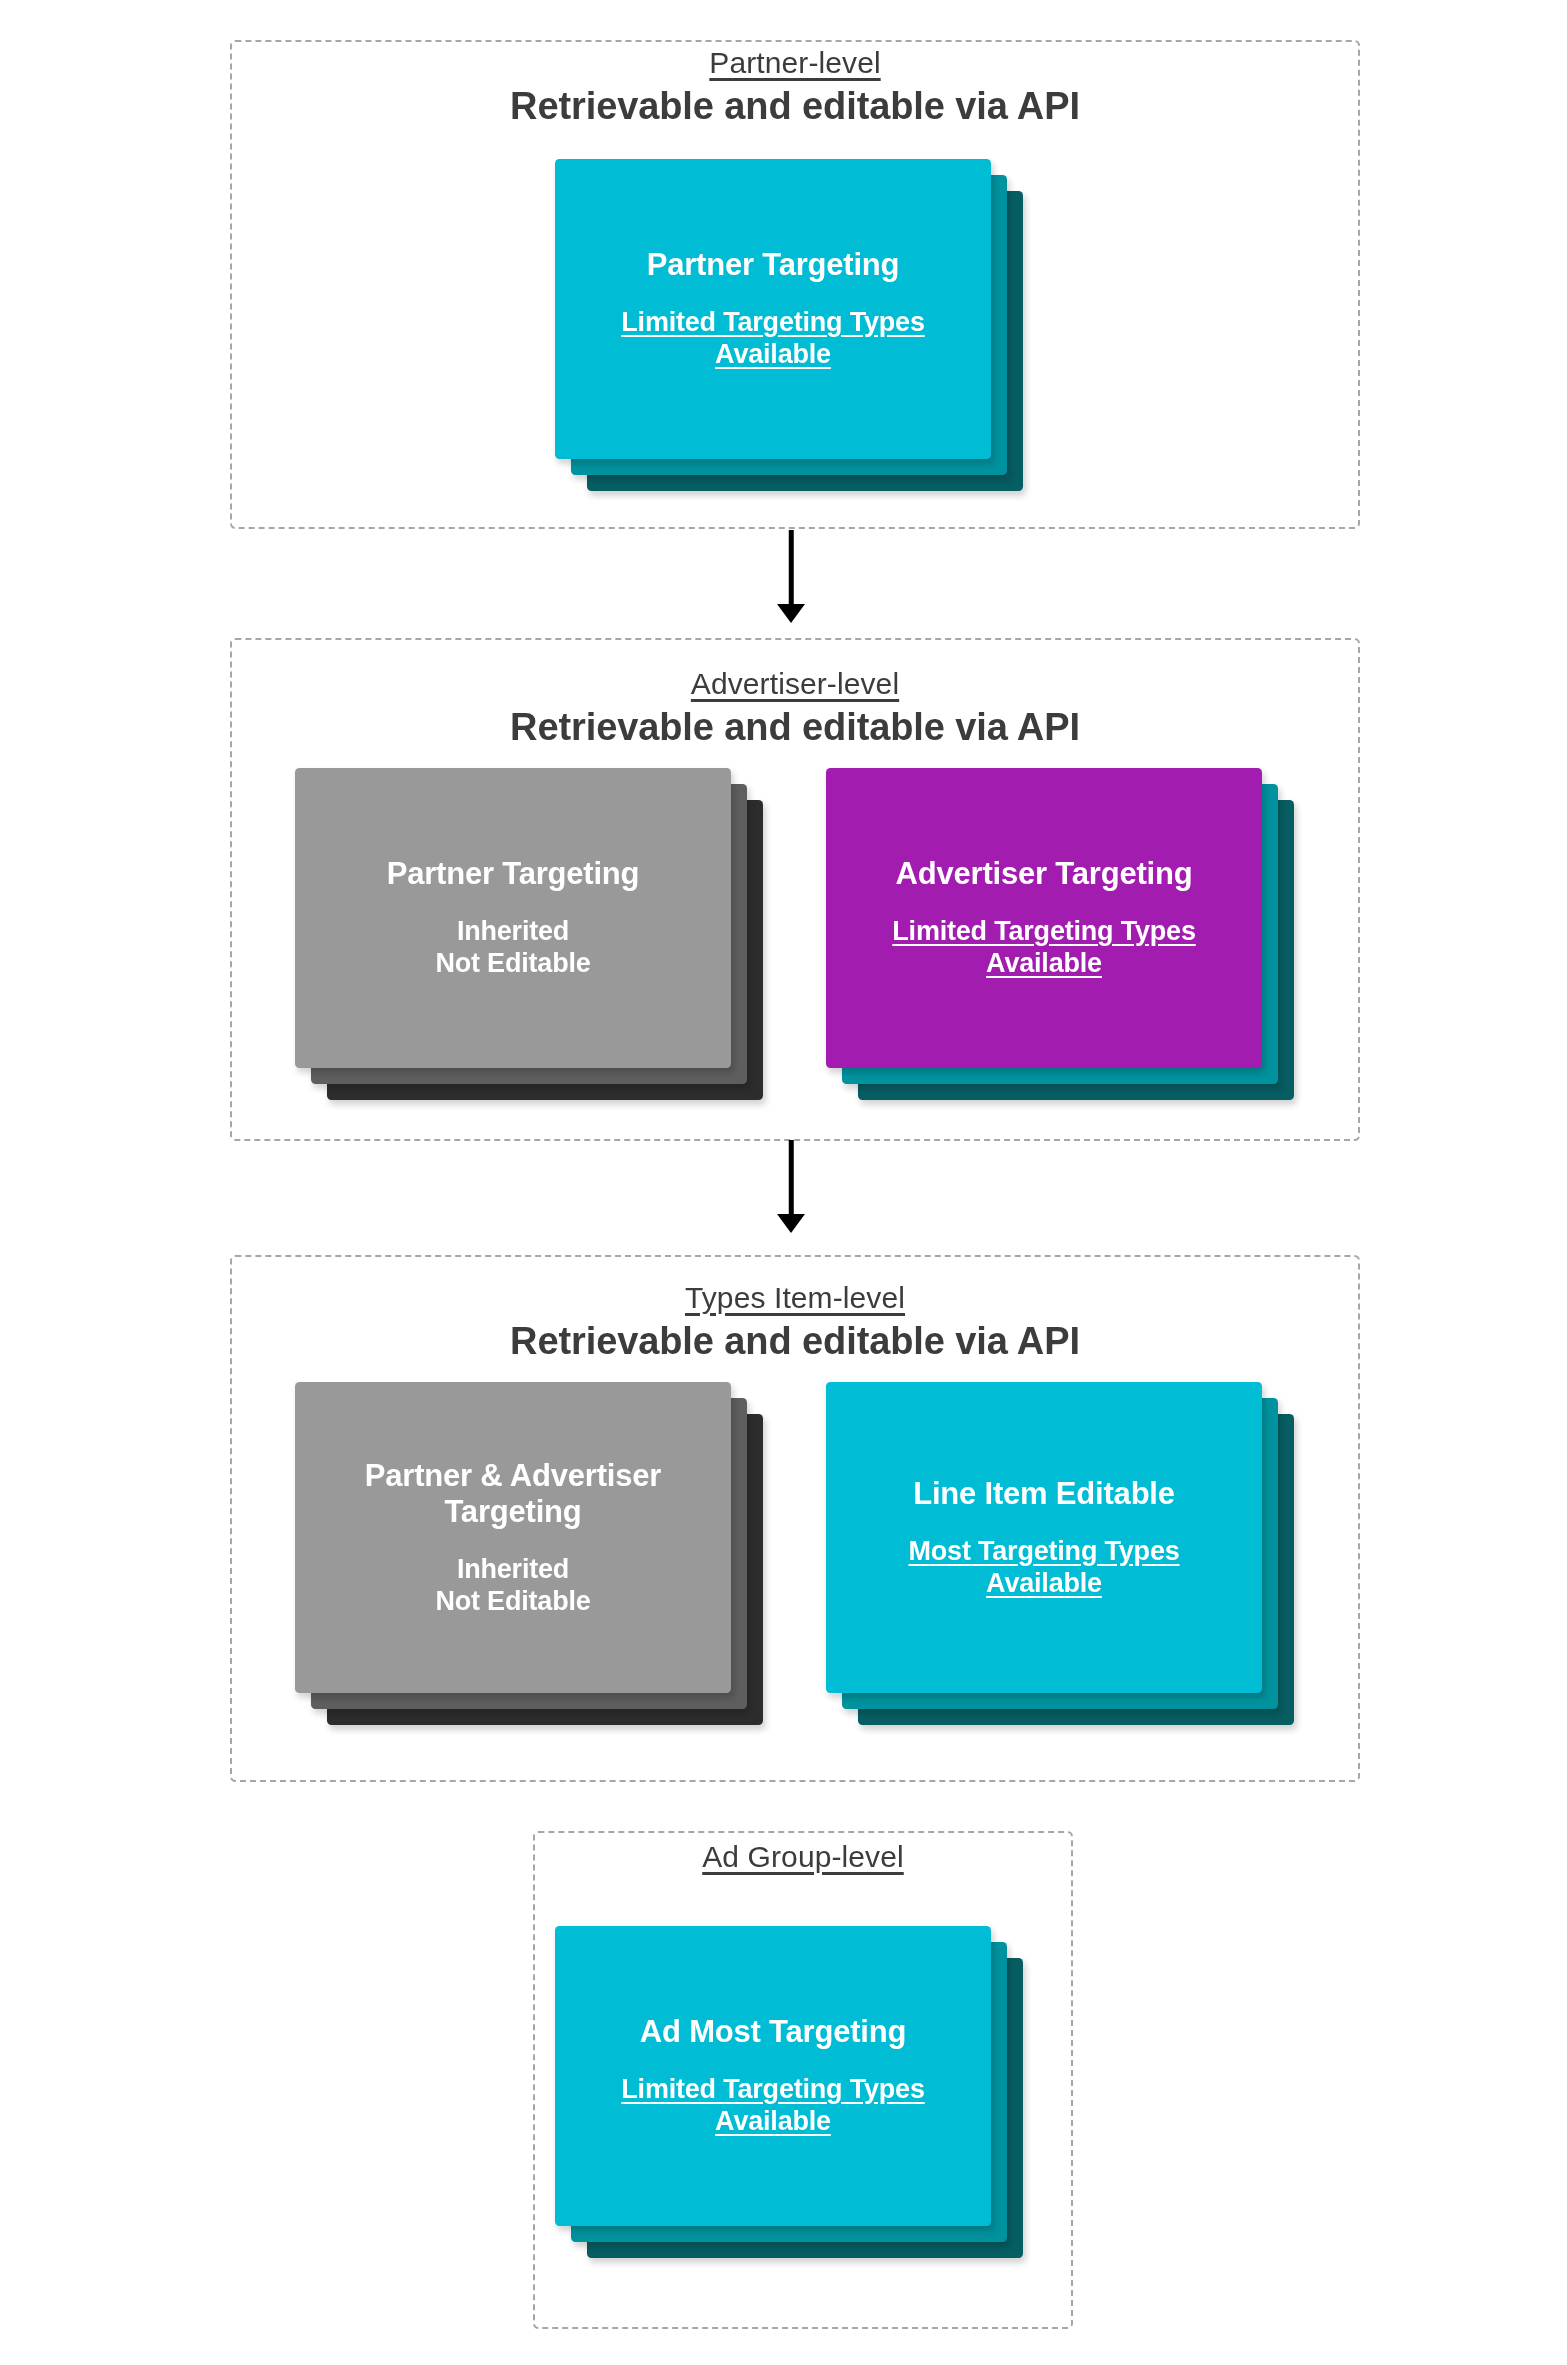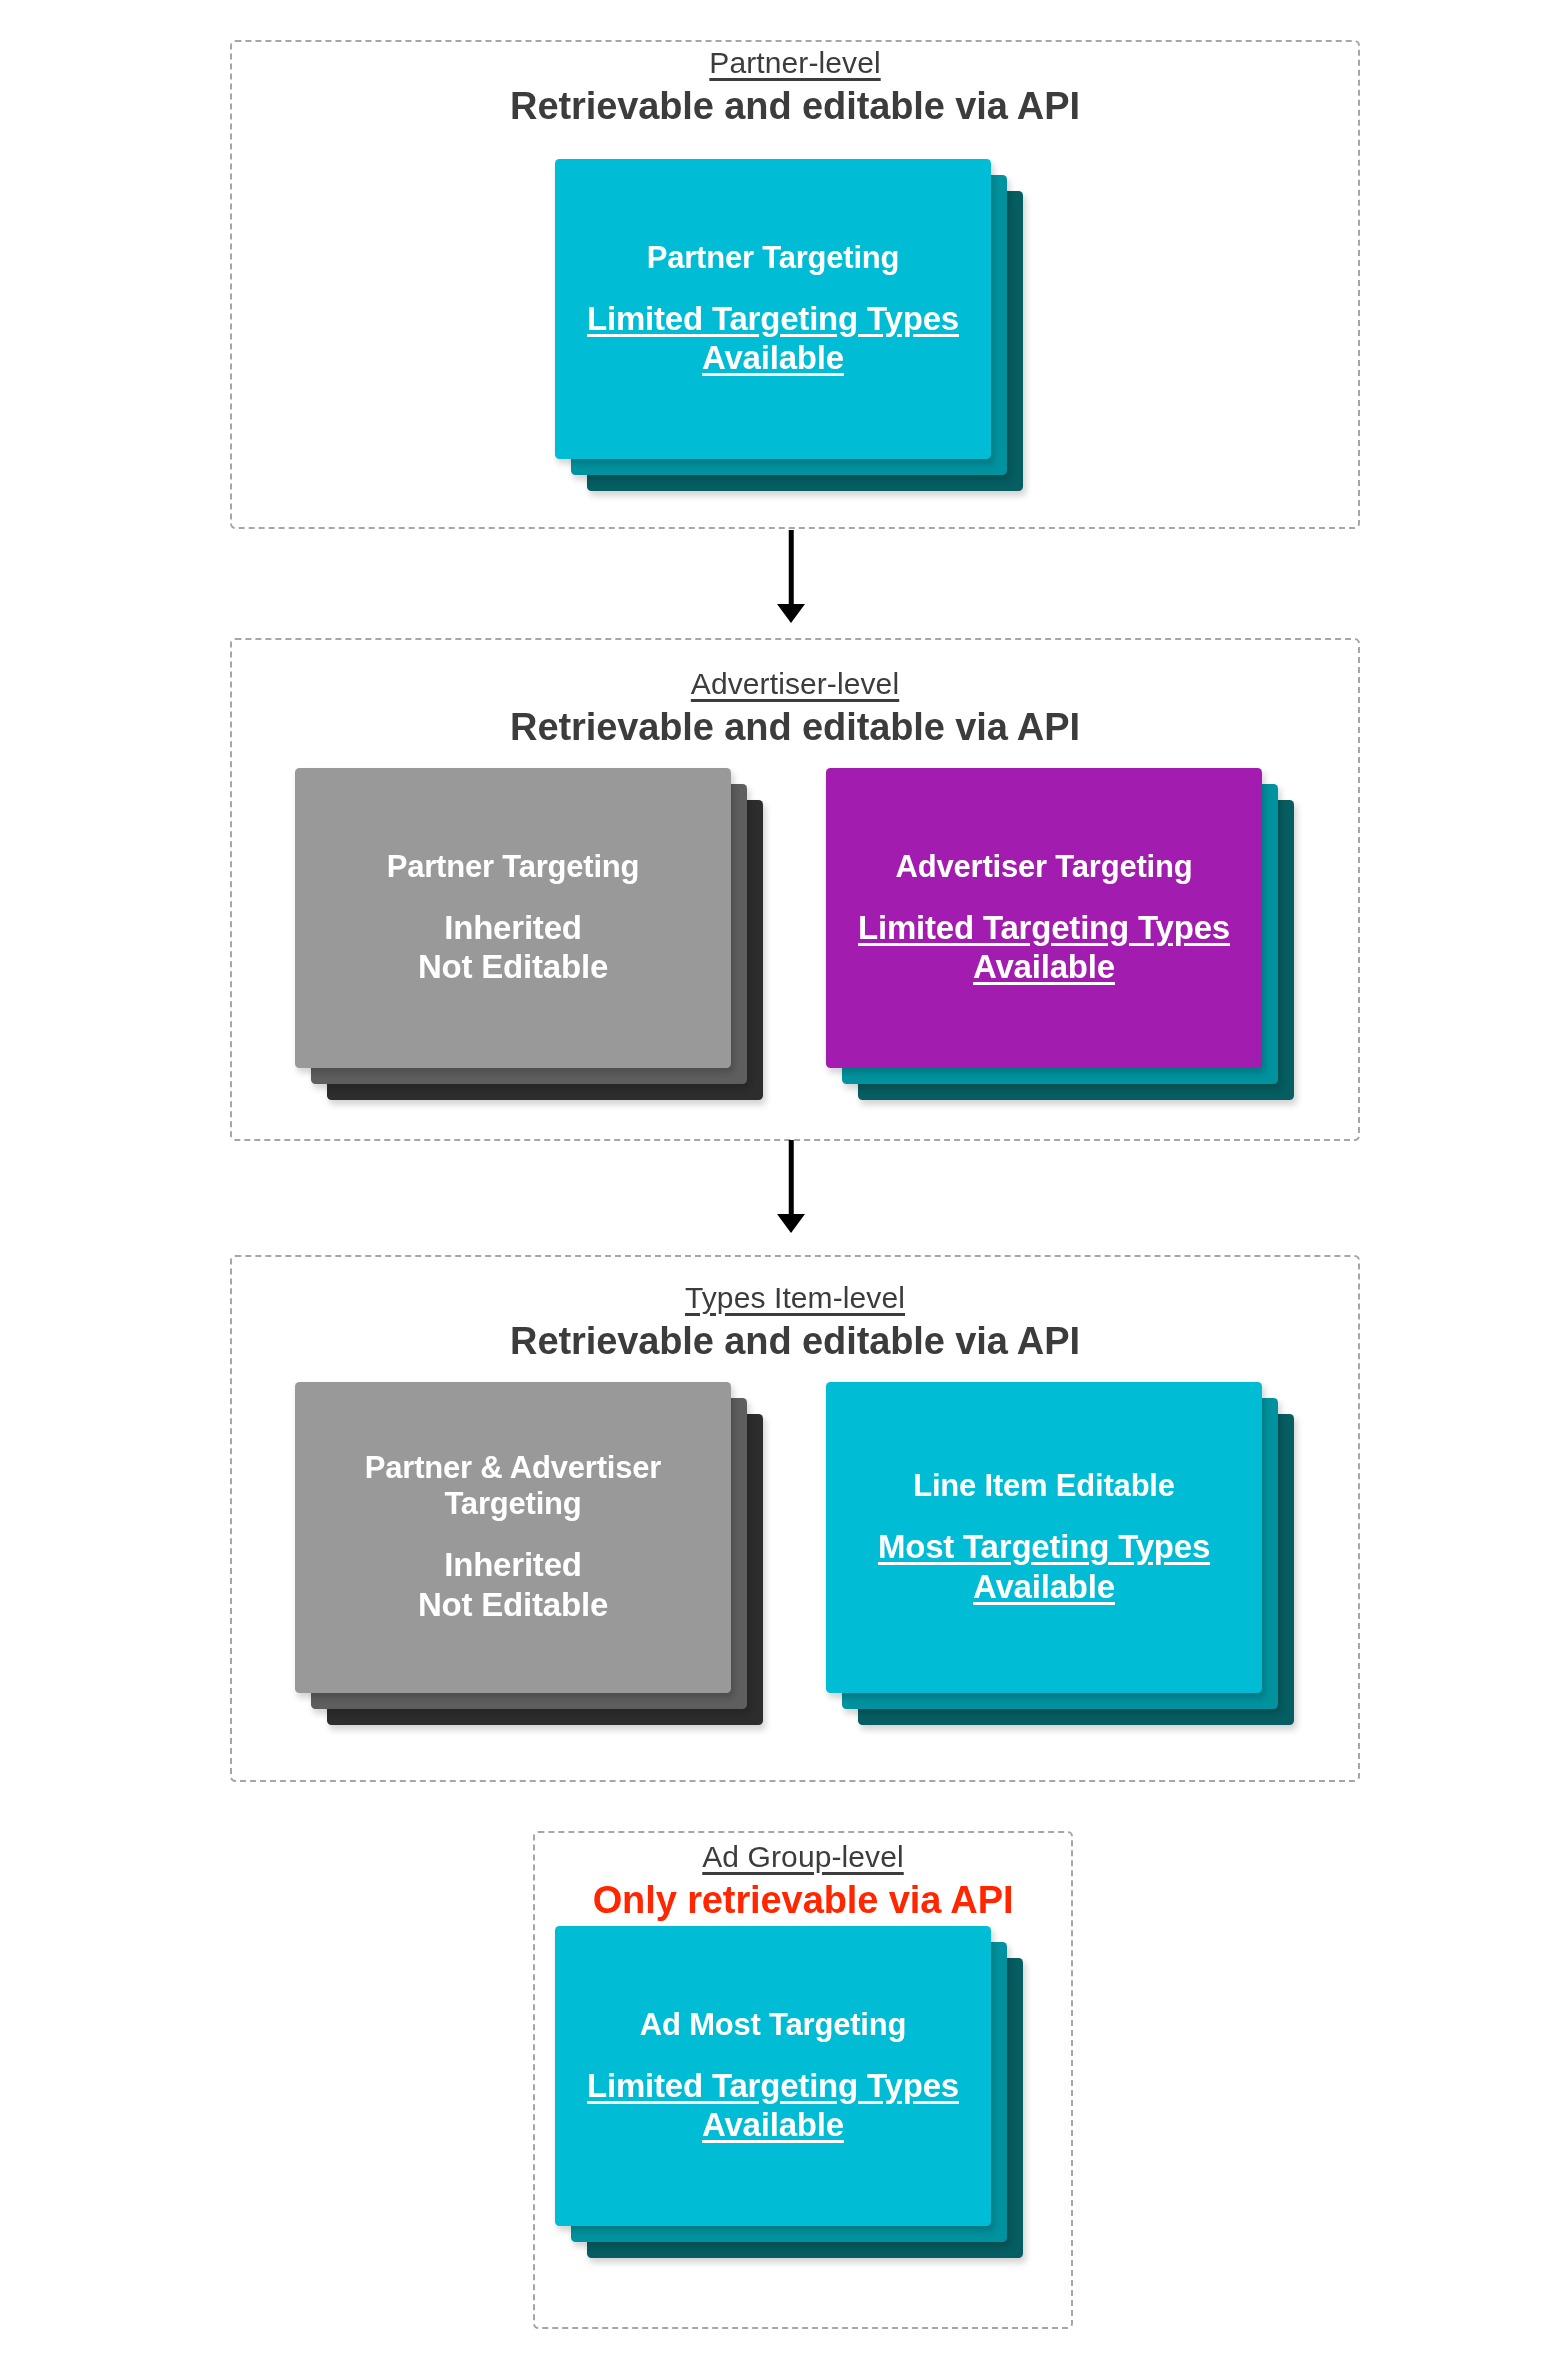--- a/index.html
+++ b/index.html
@@ -74,21 +74,21 @@
   .card-title {
     font-size: 31px;
     font-weight: 700;
     color: #ffffff;
     text-align: center;
     line-height: 1.16;
     letter-spacing: -0.2px;
   }
   .card-sub {
     margin-top: 23px;
-    font-size: 33px;
+    font-size: 27px;
     font-weight: 700;
     color: #ffffff;
     text-align: center;
     line-height: 1.2;
     letter-spacing: -0.2px;
   }
   .card-sub.u { text-decoration: underline; text-underline-offset: 3.6px; }
 
   
   .arrow { position: absolute; }
@@ -192,21 +192,20 @@
     <div class="card front" style="left:0px; top:0px; width:436px; height:311px; background:#00bcd4;">
       <div class="card-title">Line Item Editable</div>
       <div class="card-sub u">Most Targeting Types Available</div>
     </div>
   </div>
 
   <div class="level-box" style="left:533px; top:1831px; width:540px; height:498px;"></div>
 
   <div class="level-heading" style="left:533px; top:1840px; width:540px;">
     <span class="level-title">Ad Group-level</span>
-    <span class="level-sub alert">Only retrievable via API</span>
   </div>
 
   <div class="card-stack" style="left:555px; top:1926px; width:482px; height:346px;">
     <div class="card back" style="left:32px; top:32px; width:436px; height:300px; background:#065e62;"></div>
     <div class="card mid" style="left:16px; top:16px; width:436px; height:300px; background:#00929e;"></div>
     <div class="card front" style="left:0px; top:0px; width:436px; height:300px; background:#00bcd4;">
       <div class="card-title">Ad Most Targeting</div>
       <div class="card-sub u">Limited Targeting Types Available</div>
     </div>
   </div>

